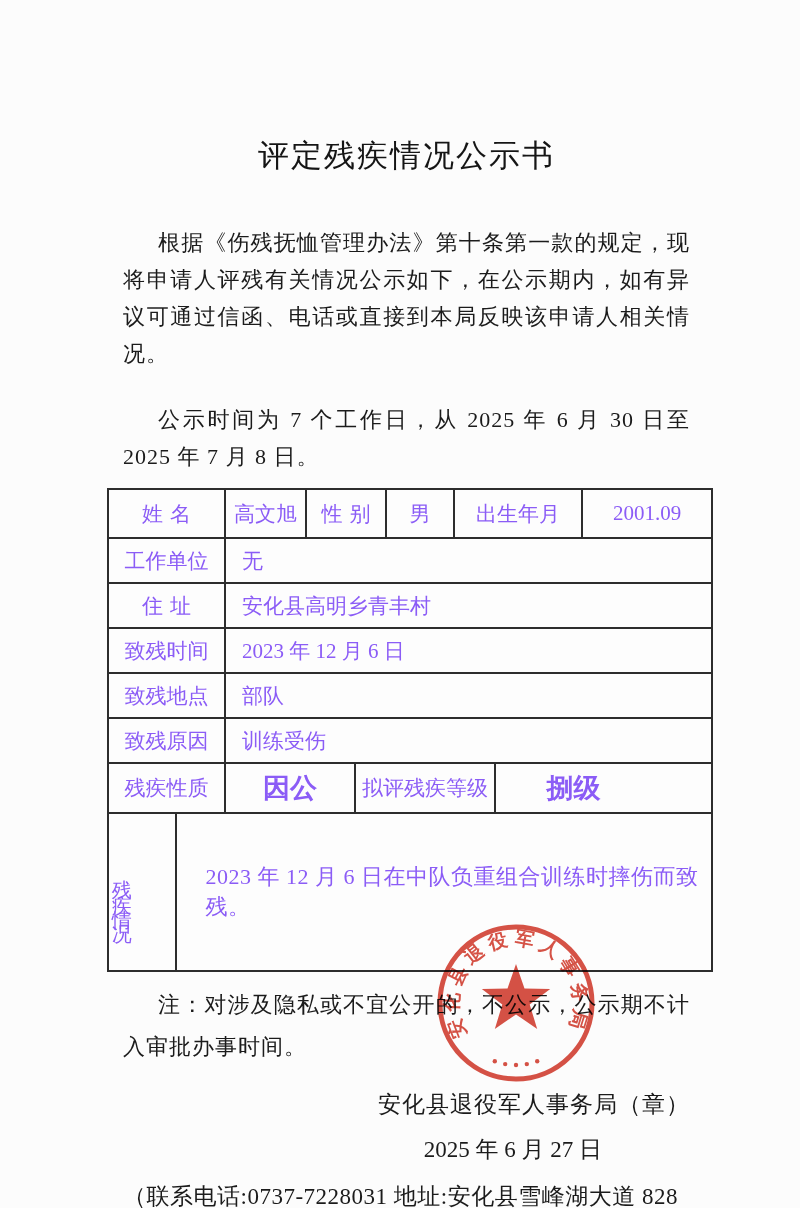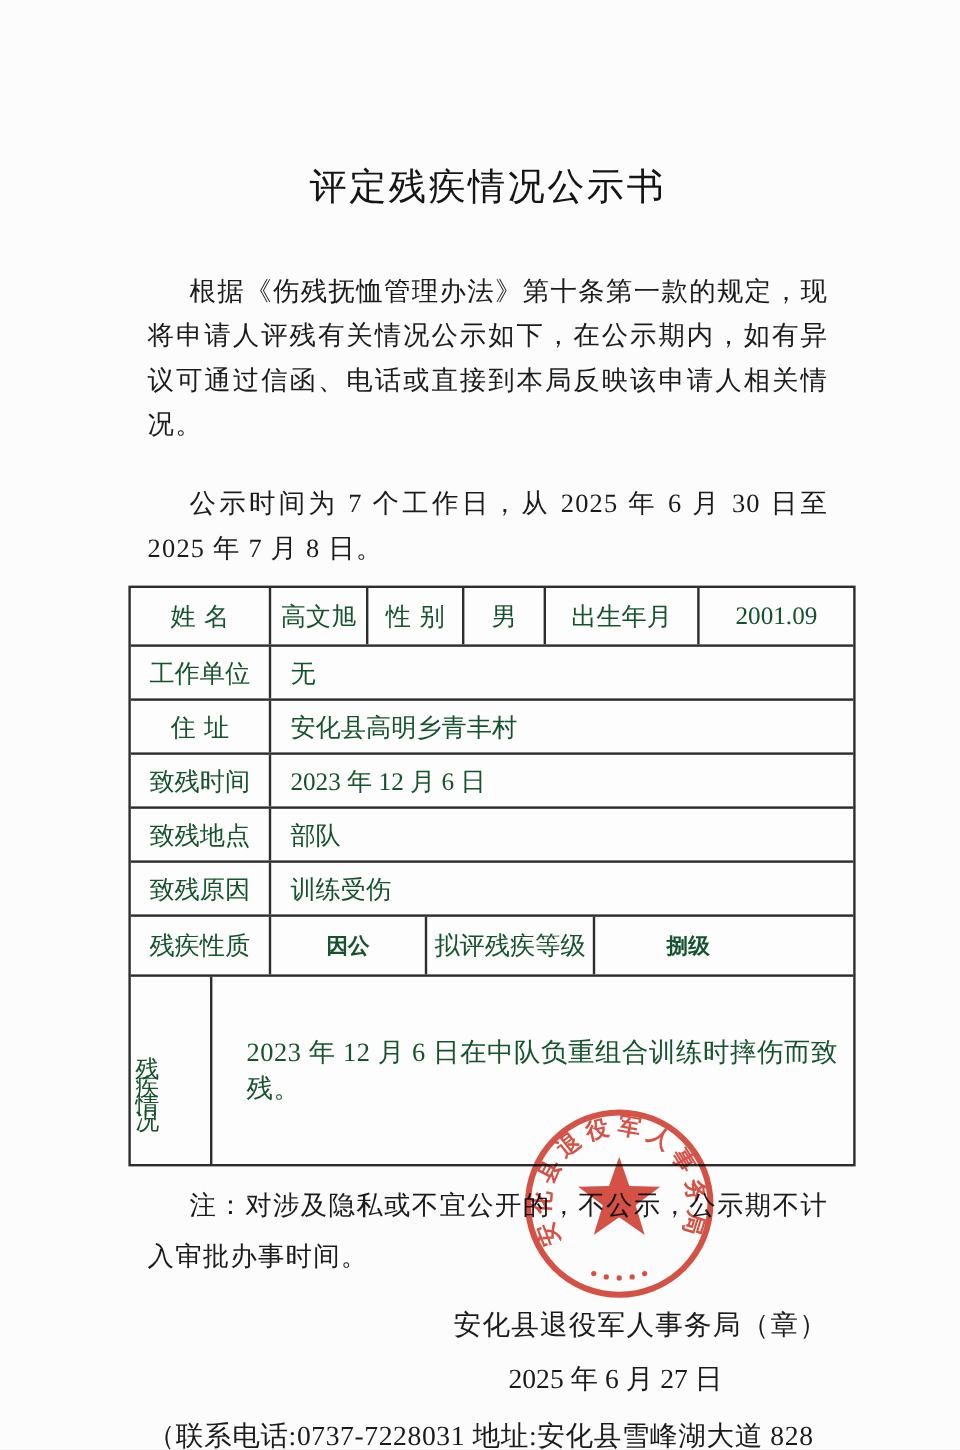--- a/index.html
+++ b/index.html
@@ -26,31 +26,31 @@
   .info-table {
     margin-top:13px; margin-left:-16px; width:606px;
     border:2px solid #2d2d2d; box-sizing:border-box;
     background:#fdfdfd;
   }
   .trow { display:flex; box-sizing:border-box; border-top:2px solid #2d2d2d; }
   .trow:first-child { border-top:none; }
   .tcell {
     box-sizing:border-box; border-left:2px solid #2d2d2d;
     display:flex; align-items:center; justify-content:center;
-    font-size:21px; color:#14532d; overflow:hidden;
+    font-size:21px; color:#8b5cf6; overflow:hidden;
   }
   .tcell:first-child { border-left:none; }
   .tcell.lbl { justify-content:center; }
   .tcell.val-left { justify-content:flex-start; padding-left:16px; }
   .sp2 { letter-spacing:7px; text-indent:7px; }
   .h47{ height:47px; } .h43{ height:43px; } .h48{ height:48px; } .h156{ height:156px; }
   .w115{ width:115px; } .w85{ width:81px; } .w80{ width:80px; } .w68{ width:68px; }
   .w128{ width:128px; } .w130{ width:130px; } .w156{ width:140px; } .w27{ width:27px; }
   .grow { flex:1 1 auto; }
-  .bold-sans { font-family:"Liberation Sans","DejaVu Sans",sans-serif; font-weight:bold; font-size:18px; }
+  .bold-sans { font-family:"Liberation Sans","DejaVu Sans",sans-serif; font-weight:bold; font-size:27px; }
   .grade-cell { padding-right:60px; }
   .v-label {
     writing-mode:vertical-rl; text-orientation:upright;
     font-size:20px; letter-spacing:15px; line-height:25px; padding-top:4px;
   }
   .situation-cell { justify-content:center; padding-left:28px; font-size:22px; letter-spacing:0.5px;margin-left:41px; }
   
   .note {
     margin-top:12px; font-size:22px; line-height:42px; letter-spacing:1px;
     text-align:justify; text-indent:35px;

